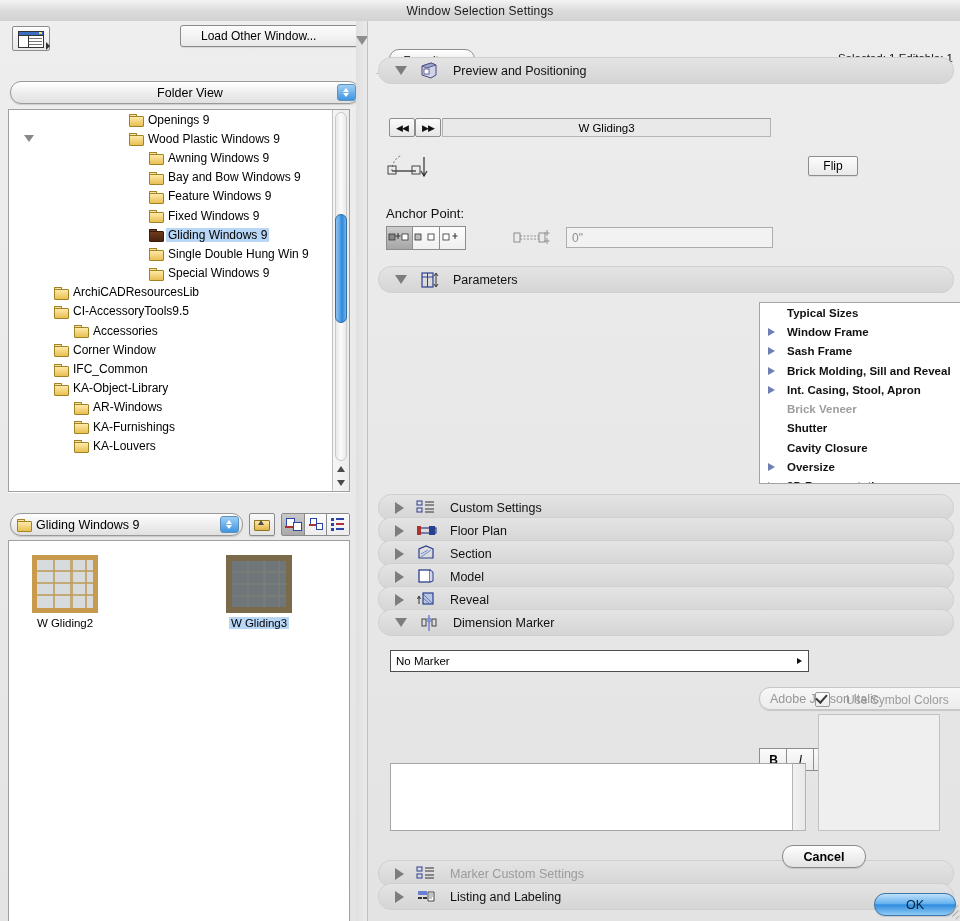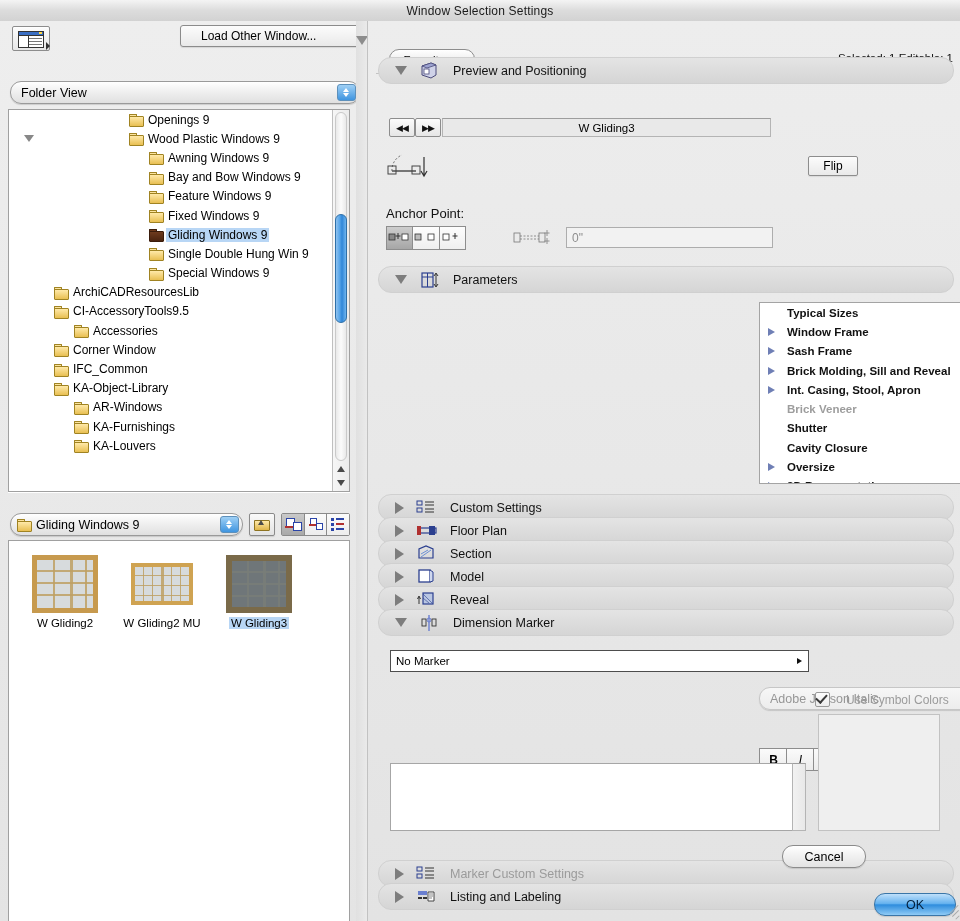--- a/index.html
+++ b/index.html
@@ -54,21 +54,21 @@
     display:flex;align-items:center;padding-left:10px;font-size:12.5px;
     box-shadow:0 1px 1px rgba(0,0,0,.14);}
   .aquapop .stepper{position:absolute;right:3px;top:2px;bottom:2px;width:17px;
     border-radius:3px;background:linear-gradient(180deg,#9fd0f5,#3f95e0);
     border:1px solid #5d90bb;}
   .aquapop .stepper:before,.aquapop .stepper:after{content:"";position:absolute;left:50%;
     margin-left:-3.5px;width:0;height:0;border-left:3.5px solid transparent;border-right:3.5px solid transparent;}
   .aquapop .stepper:before{top:3px;border-bottom:4px solid #fff;}
   .aquapop .stepper:after{bottom:3px;border-top:4px solid #fff;}
 
-  #folder-view-popup{left:10px;top:60px;width:338px;height:21px;}
+  #folder-view-popup{left:10px;top:60px;width:338px;height:21px;justify-content:center;}
 
   
   .treebox{position:absolute;left:8px;top:88px;width:340px;height:381px;
     background:#fff;border:1px solid #a0a0a0;box-shadow:0 1px 0 #fff;}
   .treeclip{position:absolute;left:0;top:0;right:16px;bottom:0;overflow:hidden;}
   .trow{position:relative;height:19.2px;display:flex;align-items:center;font-size:12px;white-space:nowrap;}
   .discl{position:absolute;width:0;height:0;border-left:6px solid #888;
     border-top:4px solid transparent;border-bottom:4px solid transparent;}
   .discl.open{border-left:5px solid transparent;border-right:5px solid transparent;
     border-top:7px solid #888;border-bottom:0;}
@@ -455,37 +455,20 @@
               <i style="left:0;right:0;top:22px;height:2px"></i>
               <i style="left:0;right:0;top:34px;height:2px"></i>
               <i style="top:0;bottom:0;left:16px;width:2px"></i>
               <i style="top:0;bottom:0;left:33px;width:3px"></i>
               <i style="top:0;bottom:0;left:48px;width:2px"></i>
             </div>
           </div>
         </div>
         <span class="cap">W Gliding2</span>
       </div>
-      <div class="tile" id="tile1" style="left:107px;top:14px;">
-        <div class="img">
-          <div class="win t2" style="top:8px;bottom:8px;left:2px;right:2px;border-width:4px;">
-            <div class="grid">
-              <i style="left:0;right:0;top:8px;height:1px"></i>
-              <i style="left:0;right:0;top:18px;height:1px"></i>
-              <i style="left:0;right:0;top:28px;height:1px"></i>
-              <i style="top:0;bottom:0;left:8px;width:1px"></i>
-              <i style="top:0;bottom:0;left:17px;width:1px"></i>
-              <i style="top:0;bottom:0;left:26px;width:3px"></i>
-              <i style="top:0;bottom:0;left:36px;width:1px"></i>
-              <i style="top:0;bottom:0;left:45px;width:1px"></i>
-            </div>
-          </div>
-        </div>
-        <span class="cap">W Gliding2 MU</span>
-      </div>
       <div class="tile sel" id="tile2" style="left:204px;top:14px;">
         <div class="img">
           <div class="win t3">
             <div class="grid">
               <i style="left:0;right:0;top:10px;height:2px"></i>
               <i style="left:0;right:0;top:22px;height:2px"></i>
               <i style="left:0;right:0;top:34px;height:2px"></i>
               <i style="top:0;bottom:0;left:15px;width:2px"></i>
               <i style="top:0;bottom:0;left:31px;width:3px"></i>
               <i style="top:0;bottom:0;left:46px;width:2px"></i>
@@ -765,21 +748,21 @@
               <rect x="2" y="9" width="4" height="2" fill="#333"></rect>
               <rect x="7" y="9" width="4" height="2" fill="#333"></rect>
               <path d="M12 4 L18 4 L18 13 L12 13 Z" fill="#fff" stroke="#333" stroke-width="0.9"></path>
               <path d="M13 6 L17 6 M13 8 L17 8 M13 10 L16 10" stroke="#555" stroke-width="0.7"></path>
             </svg>
           </span>
           <span class="stitle">Listing and Labeling</span>
         </div>
       </div>
 
-    <div class="bigbtn" style="left:414px;top:824px;width:82px;">
+    <div class="bigbtn" style="left:414px;top:824px;width:82px;font-weight:bold;">
       <span>Cancel</span>
     </div>
     <div class="bigbtn default" style="left:506px;top:872px;width:80px;">
       <span>OK</span>
     </div>
 
     <div class="resizer">
       <i style="top:2px;width:12px;"></i>
         <i style="top:6px;width:9px;"></i>
         <i style="top:10px;width:5px;"></i>

